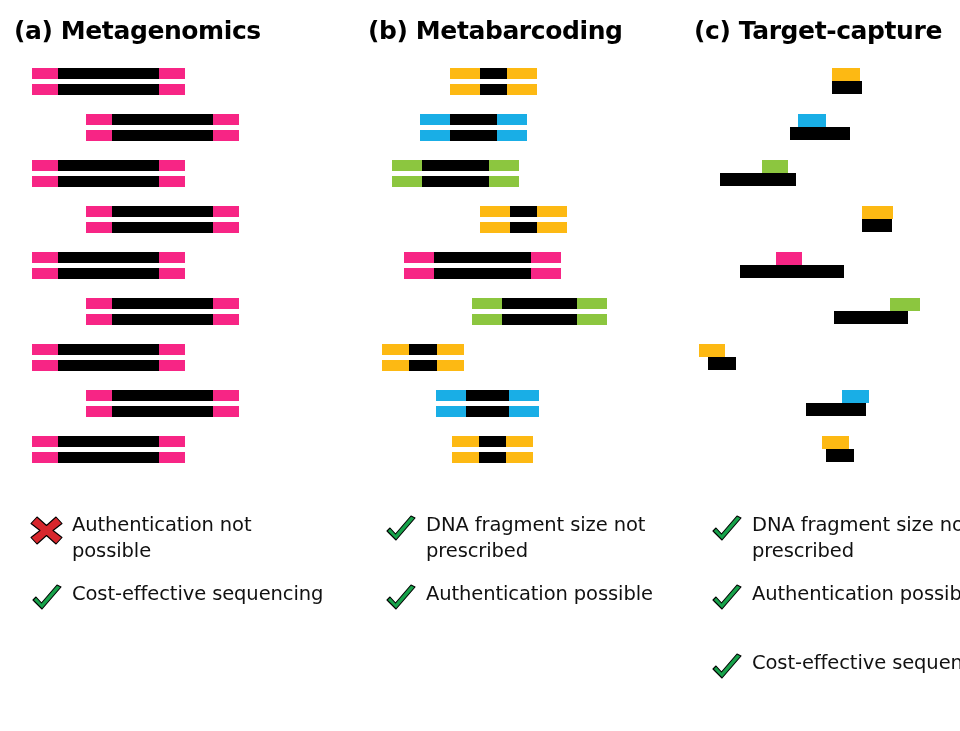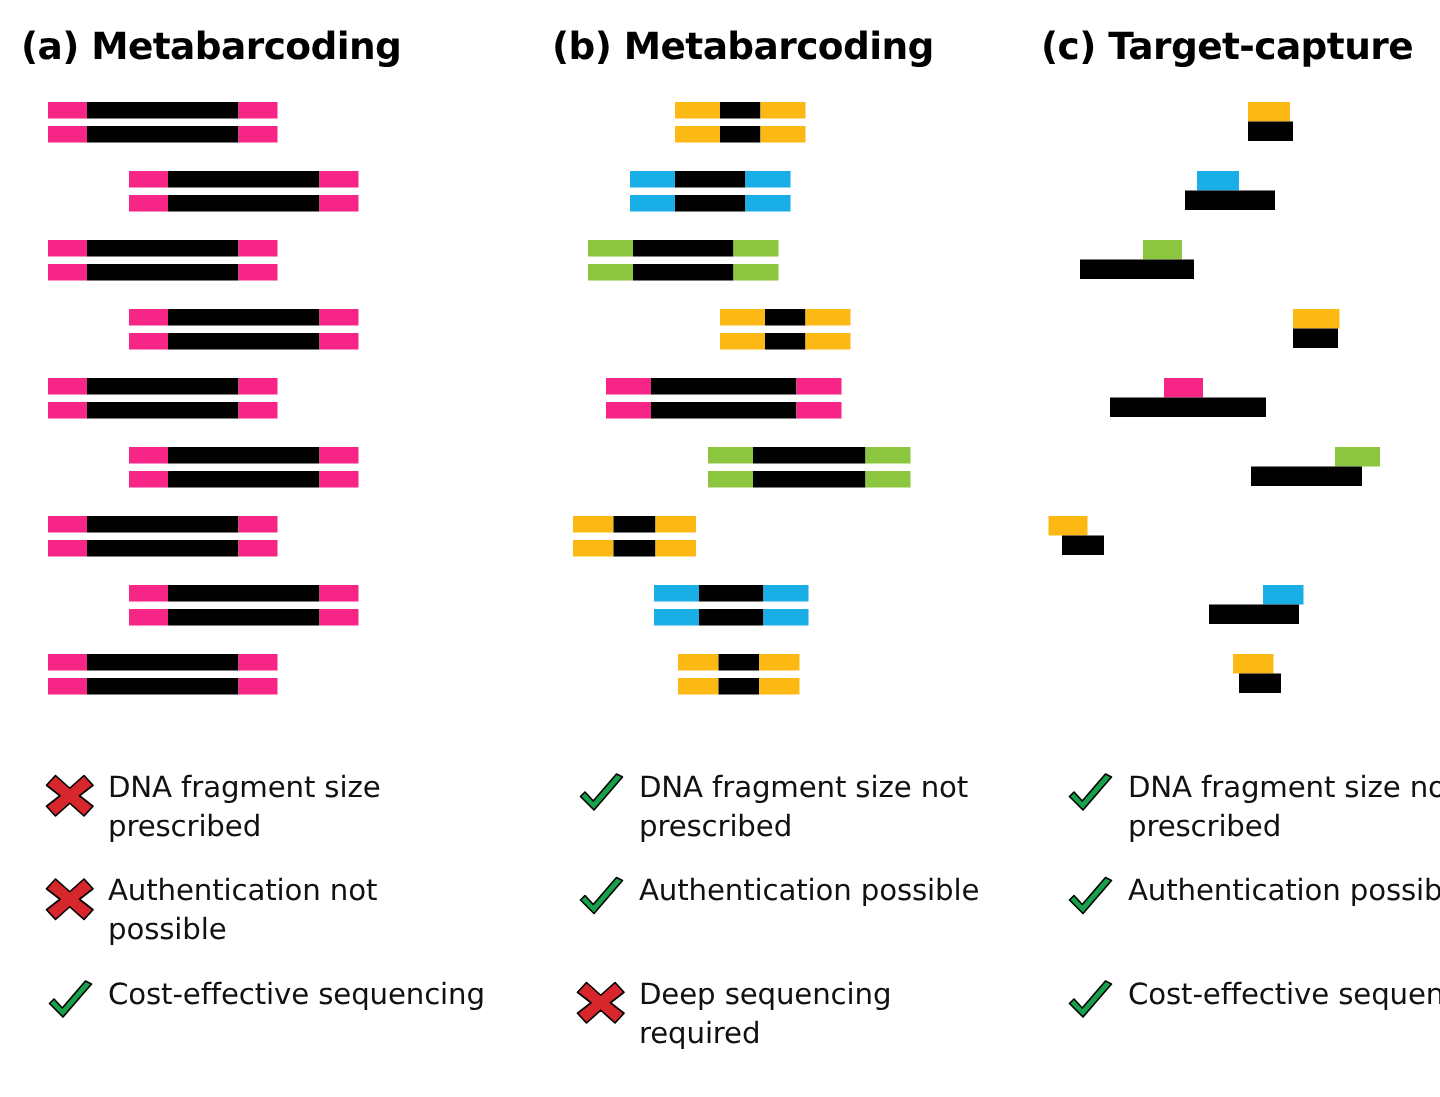--- a/index.html
+++ b/index.html
@@ -36,21 +36,21 @@
     font-family:"DejaVu Sans", sans-serif;
     font-size:19.5px;line-height:1.32;color:#111;
     letter-spacing:-0.1px;
   }
 </style>
 </head>
 <body>
 
 <div id="figure-root">
     <div class="panel" style="left: 14px;">
-      <div class="panel-title">(a) Metabarcoding</div>
+      <div class="panel-title">(a) Metagenomics</div>
       <div class="frag-area">
         <div class="pair" style="left: 18px; top: 10px; width: 153px;">
           <div class="strand s1">
             <div class="cap" style="width: 26px; background: rgb(247, 37, 133);"></div>
             <div class="core"></div>
             <div class="cap" style="width: 26px; background: rgb(247, 37, 133);"></div>
           </div>
           <div class="strand s2">
             <div class="cap" style="width: 26px; background: rgb(247, 37, 133);"></div>
             <div class="core"></div>
@@ -148,26 +148,20 @@
             <div class="cap" style="width: 26px; background: rgb(247, 37, 133);"></div>
           </div>
           <div class="strand s2">
             <div class="cap" style="width: 26px; background: rgb(247, 37, 133);"></div>
             <div class="core"></div>
             <div class="cap" style="width: 26px; background: rgb(247, 37, 133);"></div>
           </div>
         </div>
       </div>
       <div class="notes">
-        <div class="note">
-          <span class="mark"><svg viewBox="0 0 34 30" width="34" height="30">
-              <path d="M7 2 L16.5 10.5 L26 2 L32 8.5 L23 15.5 L32 22.5 L26 29 L16.5 20.5 L7 29 L1 22.5 L10 15.5 L1 8.5 Z" fill="#D7262C" stroke="#000" stroke-width="1.1" stroke-linejoin="round"></path>
-            </svg></span>
-          <span class="txt">DNA fragment size prescribed</span>
-        </div>
         <div class="note">
           <span class="mark"><svg viewBox="0 0 34 30" width="34" height="30">
               <path d="M7 2 L16.5 10.5 L26 2 L32 8.5 L23 15.5 L32 22.5 L26 29 L16.5 20.5 L7 29 L1 22.5 L10 15.5 L1 8.5 Z" fill="#D7262C" stroke="#000" stroke-width="1.1" stroke-linejoin="round"></path>
             </svg></span>
           <span class="txt">Authentication not possible</span>
         </div>
         <div class="note">
           <span class="mark"><svg viewBox="0 0 34 30" width="34" height="30">
               <path d="M3 16 L12 25 L31 3 L27 1 L11.5 19 L6 13 Z" fill="#17A24A" stroke="#000" stroke-width="1.1" stroke-linejoin="round"></path>
             </svg></span>
@@ -292,26 +286,20 @@
           <span class="mark"><svg viewBox="0 0 34 30" width="34" height="30">
               <path d="M3 16 L12 25 L31 3 L27 1 L11.5 19 L6 13 Z" fill="#17A24A" stroke="#000" stroke-width="1.1" stroke-linejoin="round"></path>
             </svg></span>
           <span class="txt">DNA fragment size not prescribed</span>
         </div>
         <div class="note">
           <span class="mark"><svg viewBox="0 0 34 30" width="34" height="30">
               <path d="M3 16 L12 25 L31 3 L27 1 L11.5 19 L6 13 Z" fill="#17A24A" stroke="#000" stroke-width="1.1" stroke-linejoin="round"></path>
             </svg></span>
           <span class="txt">Authentication possible</span>
-        </div>
-        <div class="note">
-          <span class="mark"><svg viewBox="0 0 34 30" width="34" height="30">
-              <path d="M7 2 L16.5 10.5 L26 2 L32 8.5 L23 15.5 L32 22.5 L26 29 L16.5 20.5 L7 29 L1 22.5 L10 15.5 L1 8.5 Z" fill="#D7262C" stroke="#000" stroke-width="1.1" stroke-linejoin="round"></path>
-            </svg></span>
-          <span class="txt">Deep sequencing required</span>
         </div>
       </div>
     </div>
     <div class="panel" style="left: 694px;">
       <div class="panel-title">(c) Target-capture</div>
       <div class="frag-area">
         <div class="tc" style="left: 138px; top: 10px; width: 30px;">
           <div class="probe" style="left: 0px; width: 28px; background: rgb(253, 185, 19);"></div>
           <div class="frag" style="left: 0px; width: 30px;"></div>
         </div>

